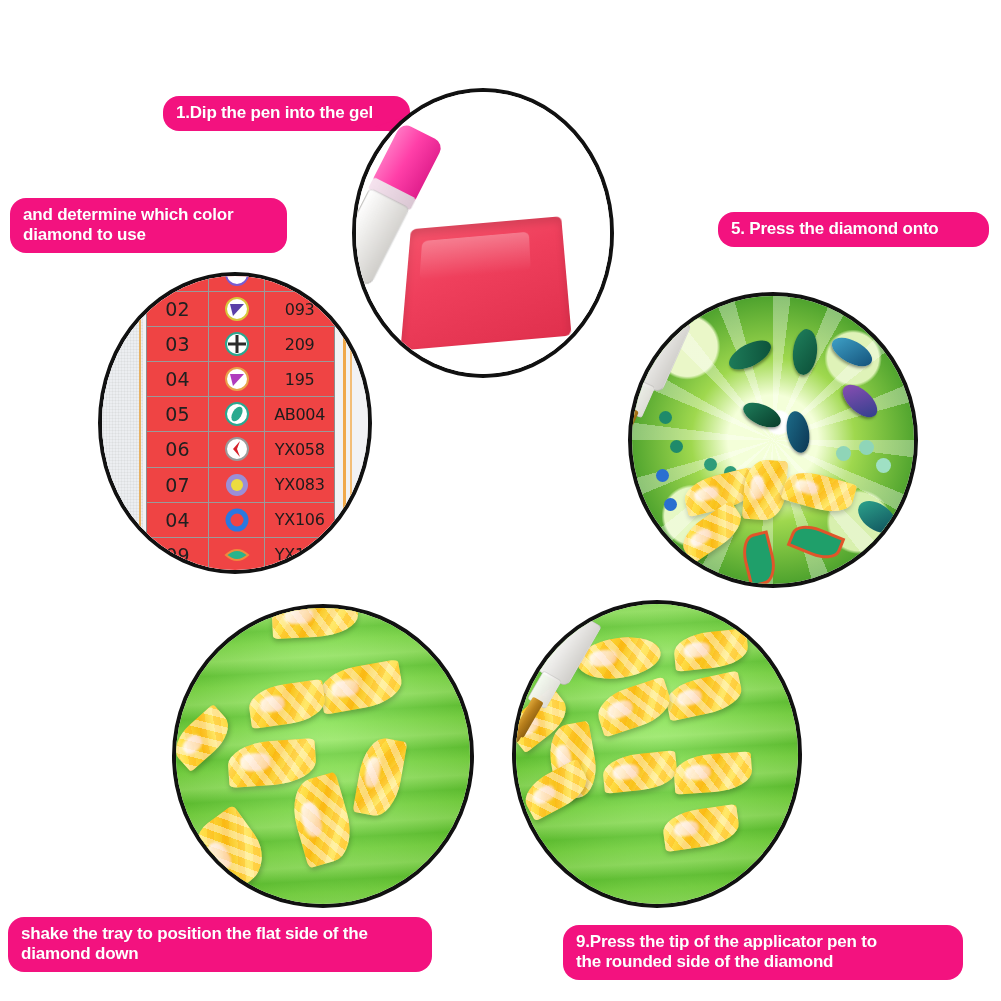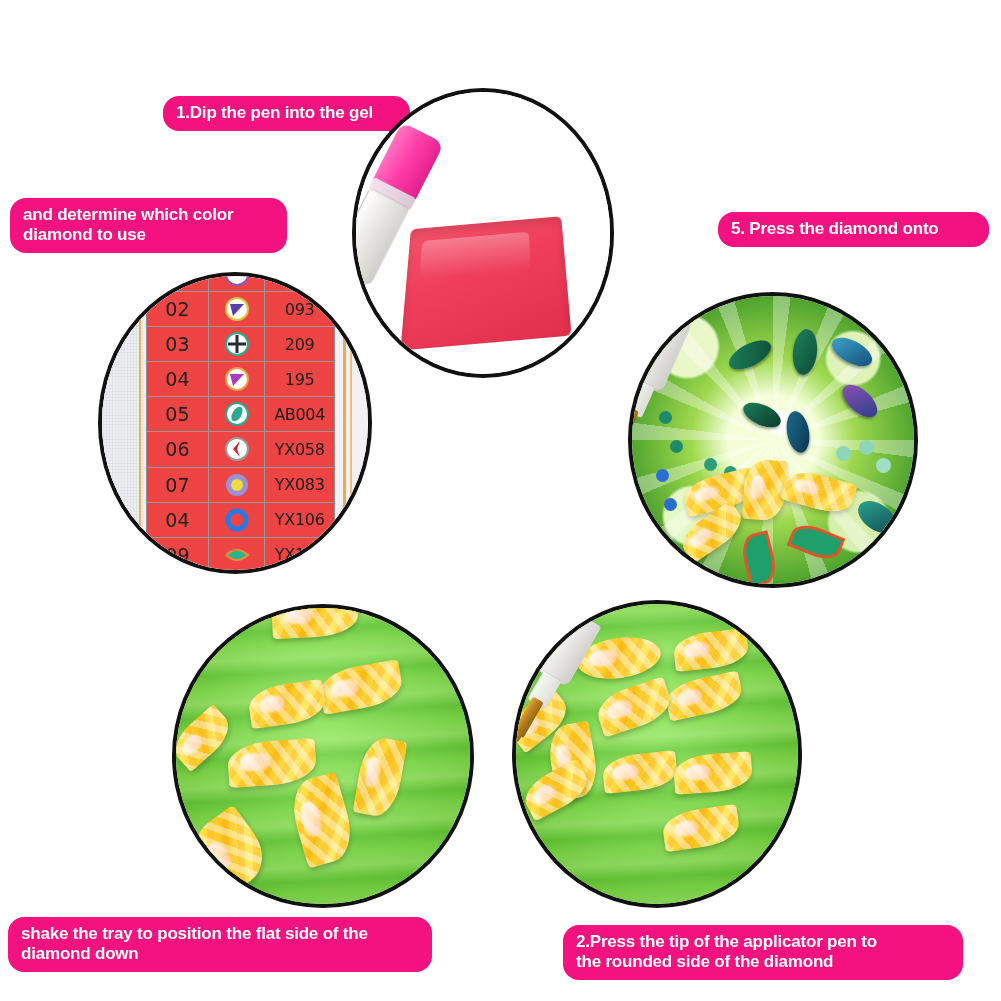--- a/index.html
+++ b/index.html
@@ -409,17 +409,17 @@
       <div class="pen" style="left:56px;top:6px;transform:rotate(30deg) scale(.82);">
         <div class="barrel" style="top:0;"></div>
         <div class="tipbody" style="top:82px;"></div>
         <div class="brass" style="top:116px;height:50px;"></div>
         <div class="nib" style="top:164px;"></div>
       </div>
     </div>
   </div>
 
   <div class="lbl" style="left:563px;top:925px;width:400px;">
-    <span class="ln">2.Press the tip of the applicator pen to</span>
+    <span class="ln">9.Press the tip of the applicator pen to</span>
     <span class="ln">the rounded side of the diamond</span>
   </div>
 
 </div>
 
 </body></html>

